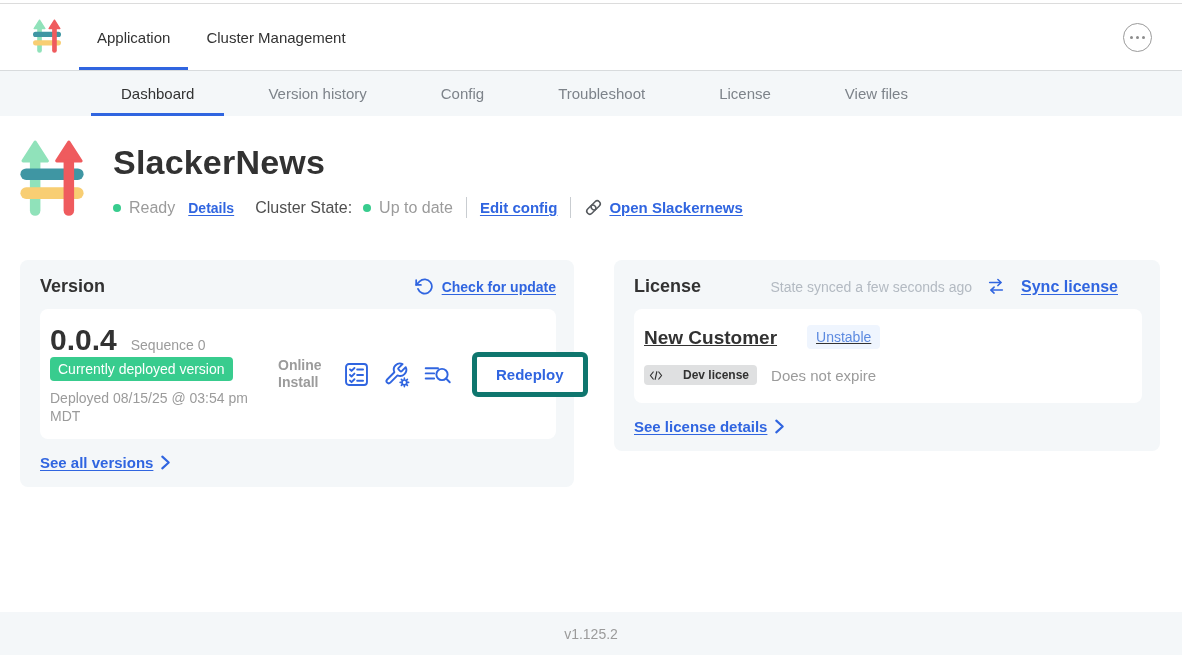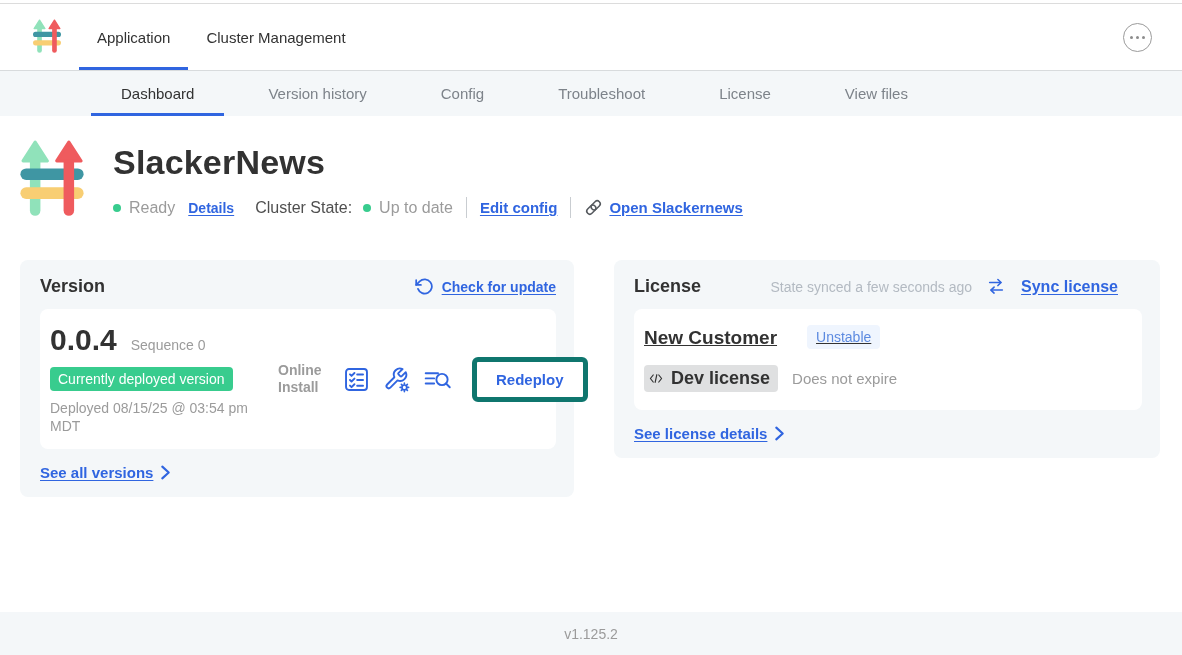--- a/index.html
+++ b/index.html
@@ -64,21 +64,21 @@
   .head-action .lnk { font-size:14px; }
   .icon-blue { color:#3065e0; display:flex; }
 
   .inner { background:#fff; border-radius:8px; }
   .inner.version { padding:14px 10px; display:flex; align-items:center; }
   .v-left { width:228px; flex:none; }
   .v-num-row { display:flex; align-items:baseline; gap:14px; }
   .v-num { font-size:30px; font-weight:bold; }
   .v-seq { font-size:14px; color:#9b9b9b; }
   .deployed-badge {
-    display:inline-block; margin-top:10px; background:#38cc8e; color:#fff;
+    display:inline-block; background:#38cc8e; color:#fff;
     font-size:14px; padding:4px 8px; border-radius:4px;
   }
   .deployed-at { margin-top:8px; font-size:14px; color:#9b9b9b; max-width:214px; line-height:1.3; }
   .v-right { display:flex; align-items:center; }
   .install-type { width:52px; font-size:14px; font-weight:bold; color:#9b9b9b; line-height:1.2; margin-right:13px; }
   .icon-btn { color:#3065e0; display:flex; margin-right:13px; cursor:pointer; }
   .redeploy {
     margin-left:7px; background:#fff; border:5px solid #0f766e; border-radius:6px;
     color:#3065e0; font-weight:bold; font-size:15px; font-family:inherit;
     padding:9px 19px; cursor:pointer;
@@ -88,22 +88,22 @@
   .chev { display:flex; color:#3065e0; }
 
   .synced { margin-left:auto; font-size:14px; color:#b3bac2; margin-right:14px; }
   .sync-wrap { display:flex; align-items:center; gap:15px; margin-right:24px; cursor:pointer; }
   .inner.license { padding:16px 16px 18px 10px; }
   .cust-row { display:flex; align-items:flex-end; gap:30px;text-decoration:underline; }
   .cust-name { font-size:19px; font-weight:bold; }
   .chan-badge { background:#eff5fe; color:#5c8ae0; font-size:14px; padding:4px 9px; border-radius:4px; }
   .lic-row { display:flex; align-items:center; margin-top:16px; }
   .dev-badge {
-    display:flex; align-items:center; gap:8px; background:#dfe0e1; color:#323232;
-    font-weight:bold; font-size:18px; padding:3px 8px 3px 5px; border-radius:4px;
+    display:flex; align-items:center; gap:20px; background:#dfe0e1; color:#323232;
+    font-weight:bold; font-size:12px; padding:3px 8px 3px 5px; border-radius:4px;
   }
   .expiry { margin-left:14px; font-size:15px; color:#9b9b9b; }
 
   footer {
     height:43px; background:#f4f7f9; display:flex; align-items:center; justify-content:center;
     font-size:14px; color:#9b9b9b; flex:none;
   }
   svg { display:block; }
 </style>
 </head>

